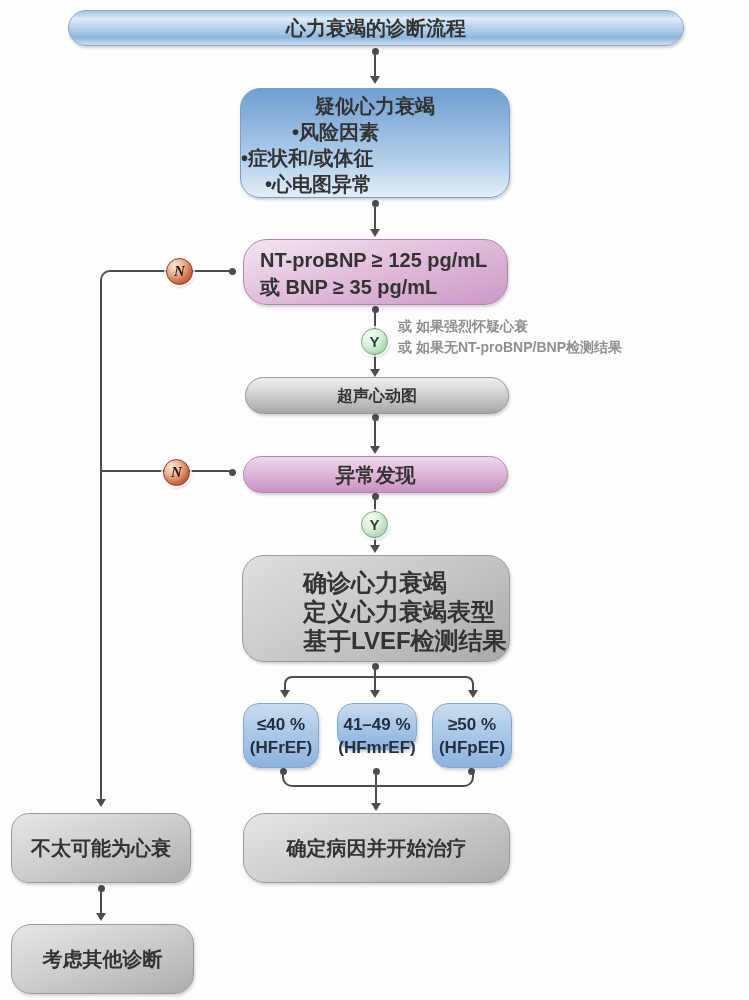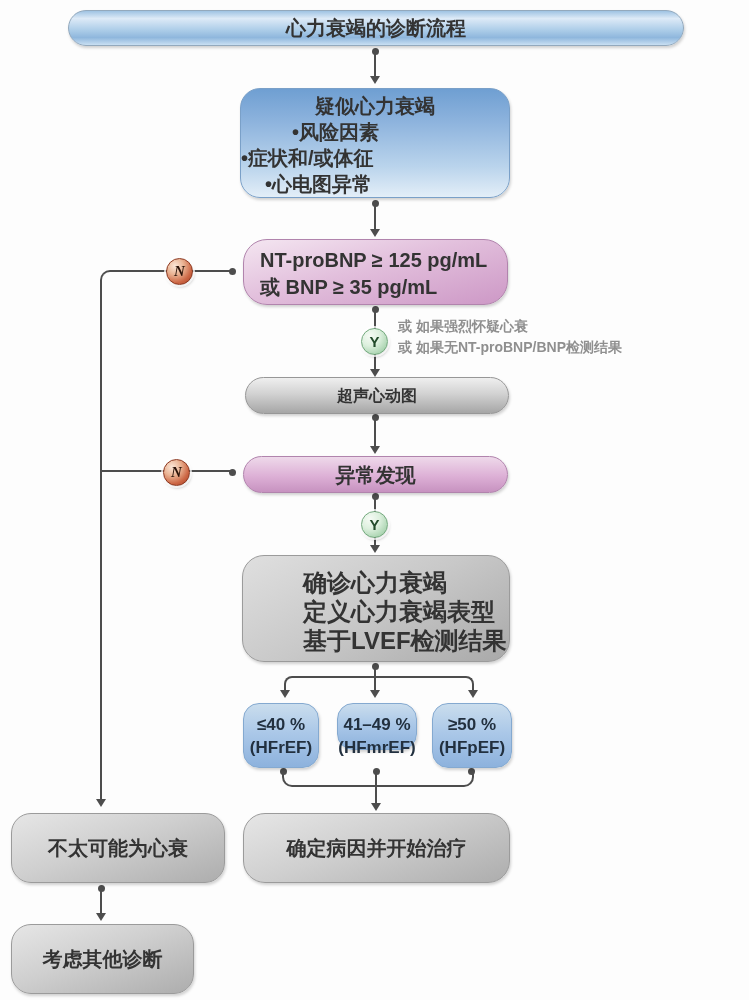--- a/index.html
+++ b/index.html
@@ -246,21 +246,21 @@
 
   <div class="box box-ef" style="left:432px;top:703px;width:80px;height:65px;">
     <div>≥50 %</div>
     <div>(HFpEF)</div>
   </div>
 
   <div class="box box-gray-round" style="left:243px;top:813px;width:267px;height:70px;line-height:68px;border-radius:22px;">
     <span>确定病因并开始治疗</span>
   </div>
 
-  <div class="box box-gray-round" style="left:11px;top:813px;width:214px;height:70px;line-height:68px;">
+  <div class="box box-gray-round" style="left:11px;top:813px;width:180px;height:70px;line-height:68px;border-radius:18px;">
     <span>不太可能为心衰</span>
   </div>
 
   <div class="box box-gray-round" style="left:11px;top:924px;width:183px;height:70px;line-height:68px;">
     <span>考虑其他诊断</span>
   </div>
 
 </div>
 
 </body></html>

